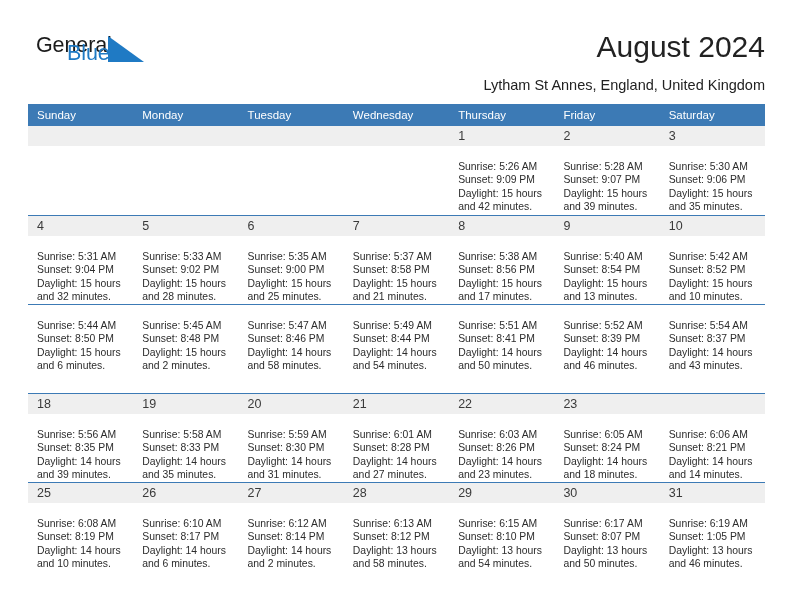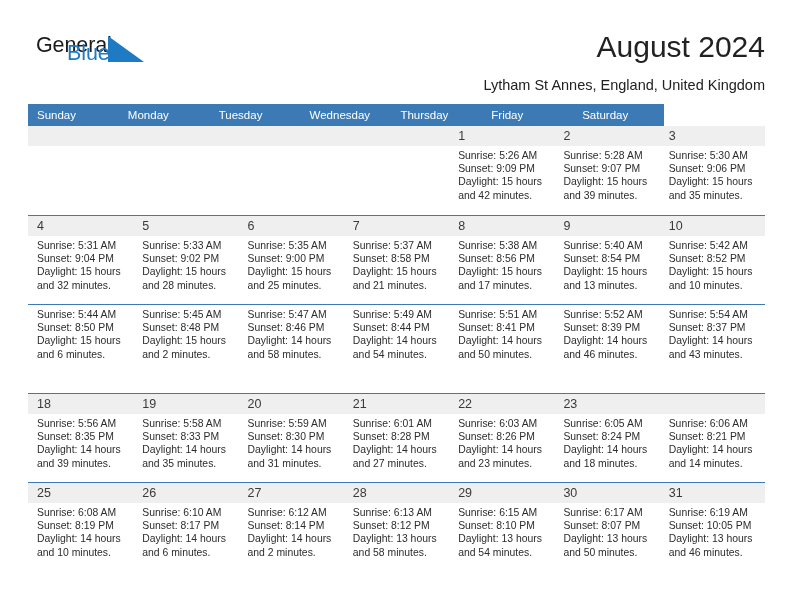--- a/index.html
+++ b/index.html
@@ -90,21 +90,21 @@
   
   .calendar {
     position: absolute;
     left: 28px;
     top: 104px;
     width: 737px;
   }
 
   .weekday-row {
     display: flex;
-    width: 636px;
+    width: 737px;
     height: 22px;
     background: #3c7ab5;
   }
 
   .weekday-cell {
     width: 105.285px;
     height: 22px;
     color: #ffffff;
     font-size: 11.5px;
     line-height: 22px;
@@ -139,20 +139,21 @@
     padding-left: 9px;
     white-space: nowrap;
     overflow: hidden;
   }
 
   .detail-strip {
     display: flex;
     width: 737px;
     height: 67px;
     background: #ffffff;
+    align-items: flex-end;
   }
 
   .detail-cell {
     width: 105.285px;
     padding-left: 9px;
     padding-top: 3px;
     font-size: 10.4px;
     line-height: 13.2px;
     color: #2c2c2c;
     white-space: nowrap;
@@ -426,21 +427,21 @@
               <span class="line">and 54 minutes.</span>
             </div>
             <div class="detail-cell">
               <span class="line">Sunrise: 6:17 AM</span>
               <span class="line">Sunset: 8:07 PM</span>
               <span class="line">Daylight: 13 hours</span>
               <span class="line">and 50 minutes.</span>
             </div>
             <div class="detail-cell">
               <span class="line">Sunrise: 6:19 AM</span>
-              <span class="line">Sunset: 10:05 PM</span>
+              <span class="line">Sunset: 1:05 PM</span>
               <span class="line">Daylight: 13 hours</span>
               <span class="line">and 46 minutes.</span>
             </div>
           </div>
         </div>
       </div>
   </div>
 
 </div>
 

